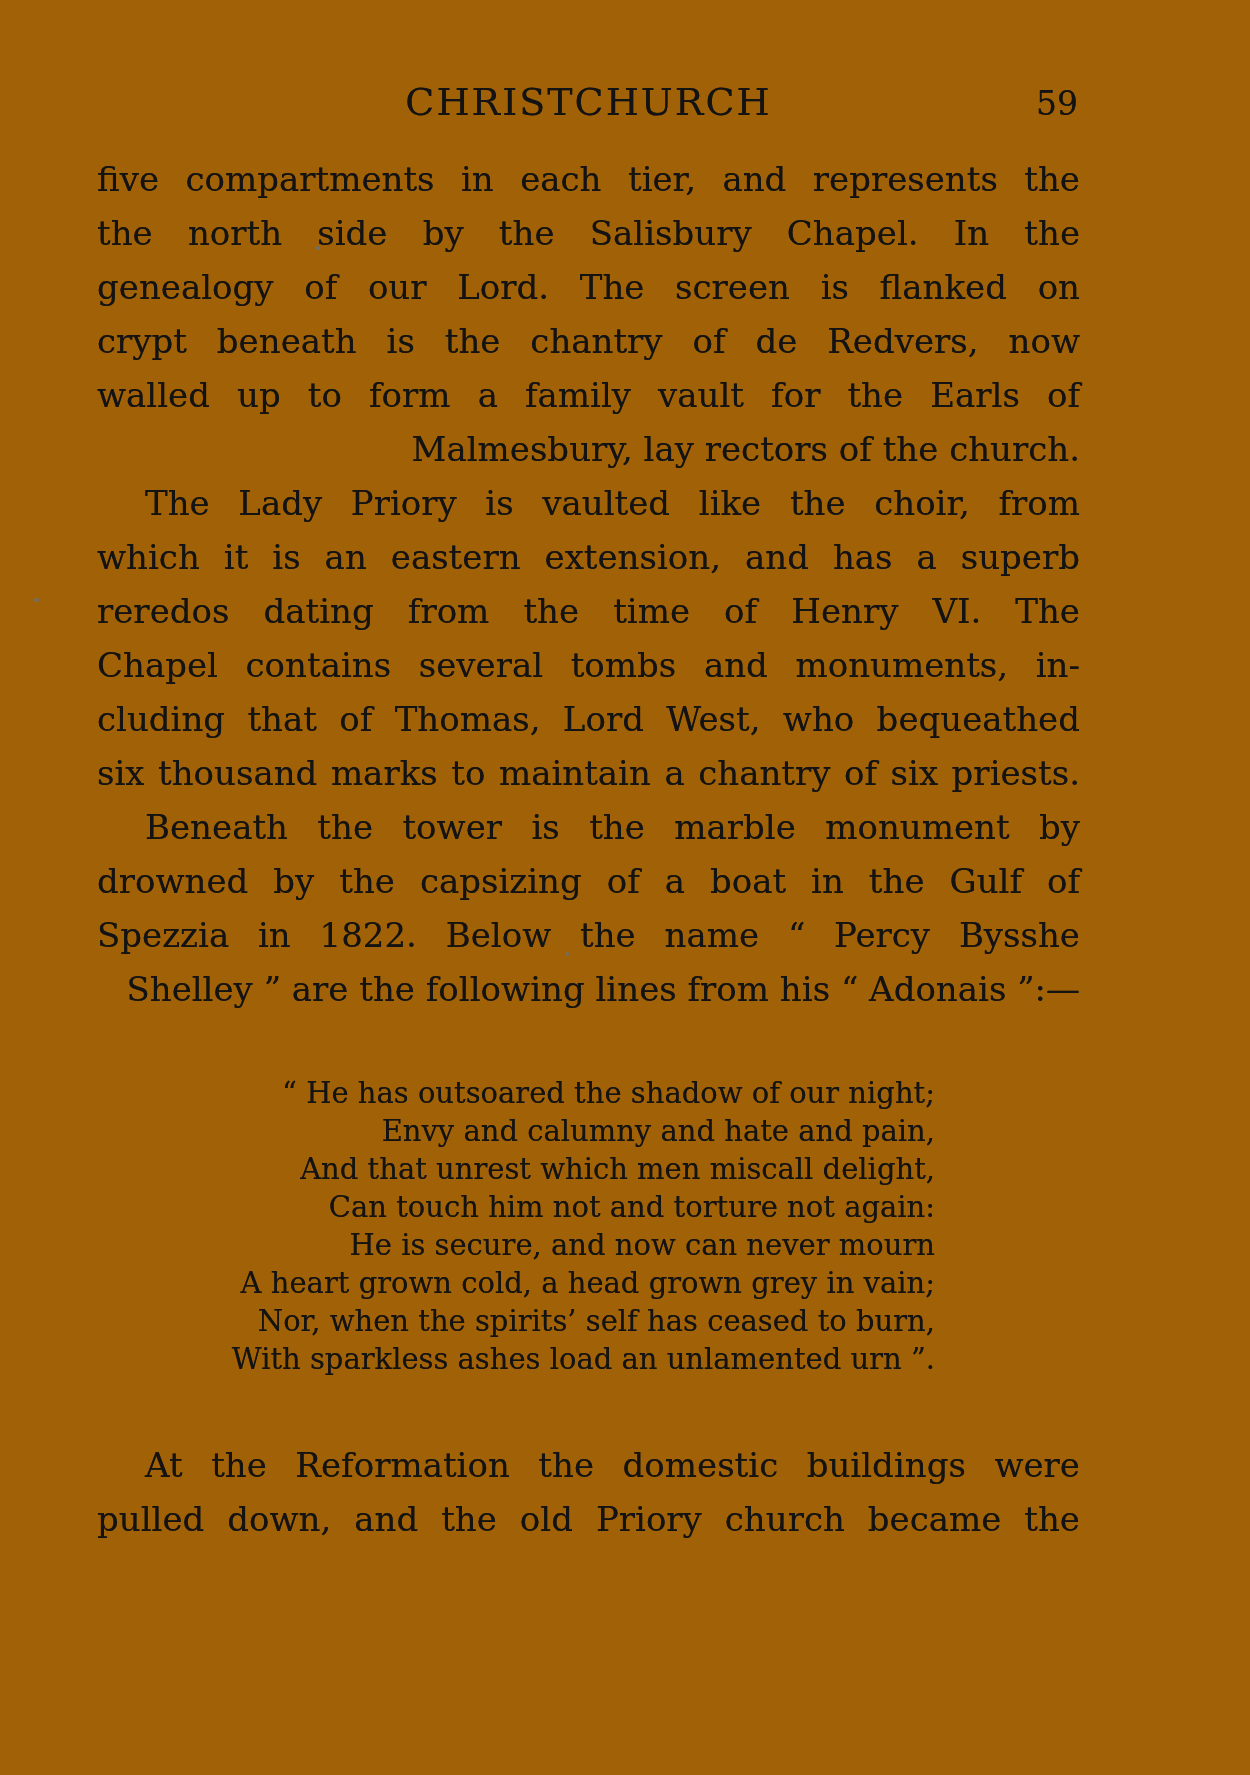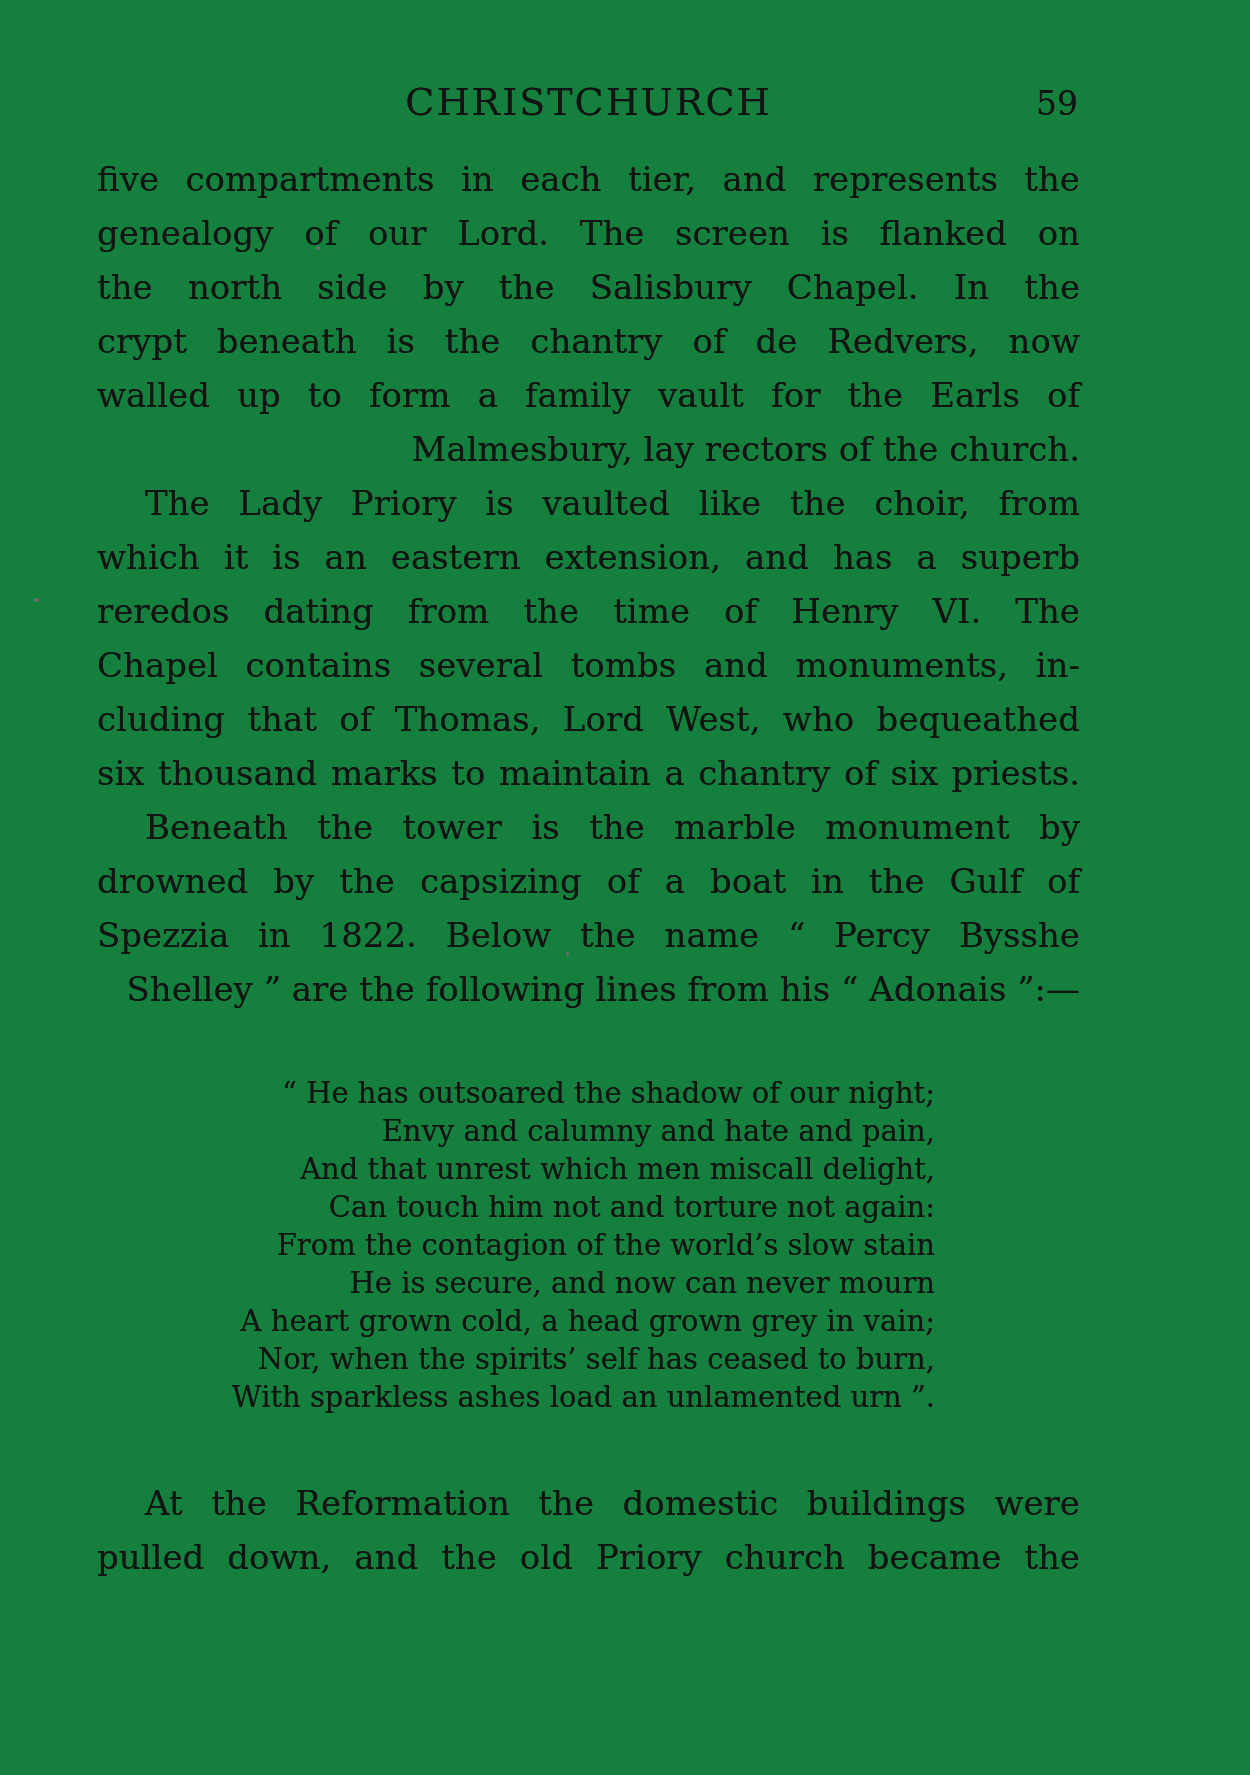--- a/index.html
+++ b/index.html
@@ -5,21 +5,21 @@
   html, body {
     margin: 0;
     padding: 0;
     background: #e8e8e8;
   }
   .page {
     position: relative;
     width: 1250px;
     height: 1775px;
     margin: 0 auto;
-    background: #15803d;
+    background: #a16207;
     color: #131313;
     font-family: "DejaVu Serif", "Liberation Serif", serif;
     overflow: hidden;
   }
   .header-title {
     position: absolute;
     top: 80px;
     left: 97px;
     width: 983px;
     text-align: center;
@@ -75,22 +75,22 @@
 </style>
 </head>
 <body>
 
 <div class="page">
   <div class="header-title">CHRISTCHURCH</div>
   <div class="page-number">59</div>
   <main class="body-col" id="body-col">
       <div class="para body">
         <div class="line justify">five compartments in each tier, and represents the</div>
+        <div class="line justify">the north side by the Salisbury Chapel.  In the</div>
         <div class="line justify">genealogy of our Lord.  The screen is flanked on</div>
-        <div class="line justify">the north side by the Salisbury Chapel.  In the</div>
         <div class="line justify">crypt beneath is the chantry of de Redvers, now</div>
         <div class="line justify">walled up to form a family vault for the Earls of</div>
         <div class="line">Malmesbury, lay rectors of the church.</div>
       </div>
       <div class="para body">
         <div class="line justify indent">The Lady Priory is vaulted like the choir, from</div>
         <div class="line justify">which it is an eastern extension, and has a superb</div>
         <div class="line justify">reredos dating from the time of Henry VI.  The</div>
         <div class="line justify">Chapel contains several tombs and monuments, in-</div>
         <div class="line justify">cluding that of Thomas, Lord West, who bequeathed</div>
@@ -100,21 +100,20 @@
         <div class="line justify indent">Beneath the tower is the marble monument by</div>
         <div class="line justify">drowned by the capsizing of a boat in the Gulf of</div>
         <div class="line justify">Spezzia in 1822.  Below the name “ Percy Bysshe</div>
         <div class="line">Shelley ” are the following lines from his “ Adonais ”:—</div>
       </div>
       <div class="para poem">
         <div class="line">“ He has outsoared the shadow of our night;</div>
         <div class="line cont">Envy and calumny and hate and pain,</div>
         <div class="line cont">And that unrest which men miscall delight,</div>
         <div class="line cont">Can touch him not and torture not again:</div>
-        <div class="line cont">From the contagion of the world’s slow stain</div>
         <div class="line cont">He is secure, and now can never mourn</div>
         <div class="line cont">A heart grown cold, a head grown grey in vain;</div>
         <div class="line cont">Nor, when the spirits’ self has ceased to burn,</div>
         <div class="line cont">With sparkless ashes load an unlamented urn ”.</div>
       </div>
       <div class="para body">
         <div class="line justify indent">At the Reformation the domestic buildings were</div>
         <div class="line justify">pulled down, and the old Priory church became the</div>
       </div>
     </main>

